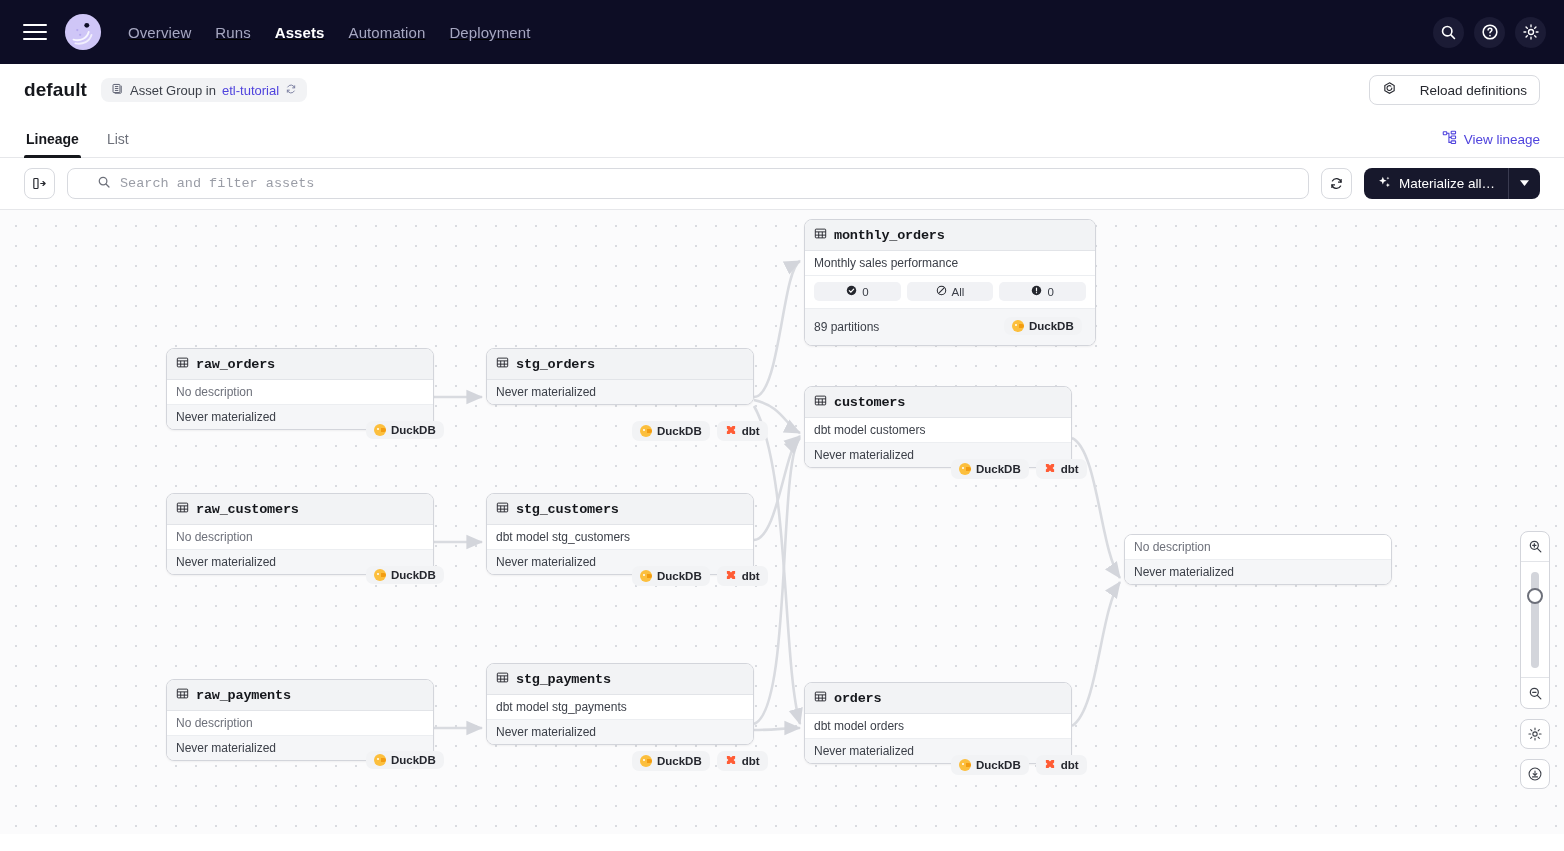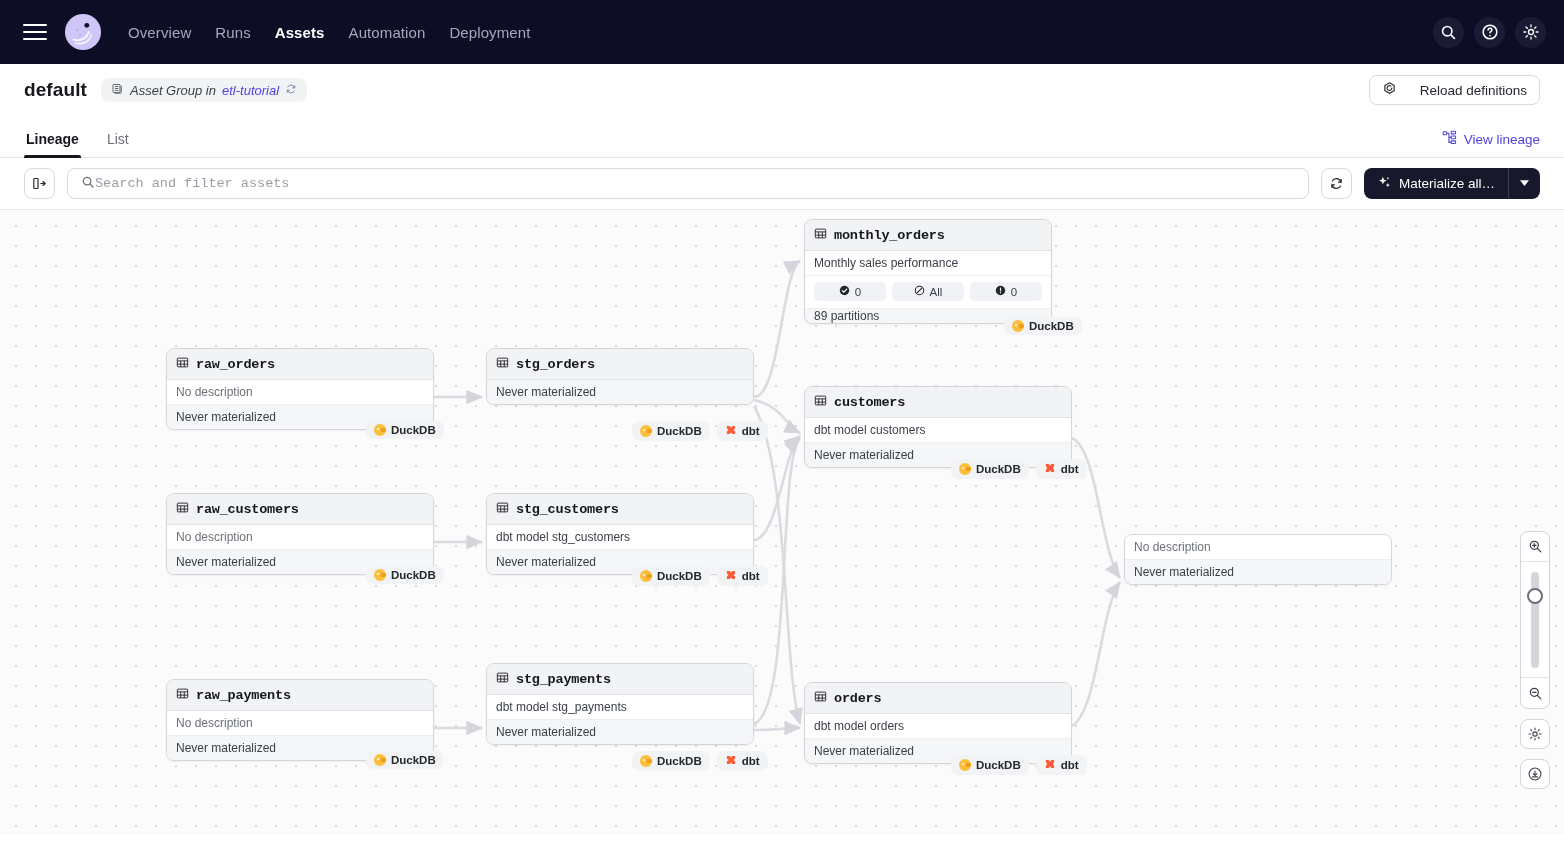--- a/index.html
+++ b/index.html
@@ -12,35 +12,35 @@
 
   
   .topnav {
     height: 64px; background: #0d0d25; display: flex; align-items: center;
     padding: 0 18px; gap: 0; position: relative;
   }
   .hamburger { width: 34px; height: 34px; display:flex; flex-direction:column;
     justify-content:center; gap:5px; cursor:pointer; padding: 0 5px; }
   .hamburger span { display:block; height:2px; background:#ffffff; border-radius:1px; }
   .logo { width: 38px; height: 38px; margin-left: 12px; }
-  .navlinks { display:flex; align-items:center; gap: 24px; margin-left: 26px; }
+  .navlinks { display:flex; align-items:center; gap: 24px; margin-left: 26px; text-decoration: underline; }
   .navlink { color:#a6a7c0; font-size:15px; cursor:pointer; letter-spacing:.1px;}
   .navlink.active { color:#ffffff; font-weight:700; }
   .topright { position:absolute; right: 18px; top:0; height:64px; display:flex;
     align-items:center; gap: 10px; }
   .circbtn { width:31px; height:31px; border-radius:50%; background:#1b1b35;
     display:flex; align-items:center; justify-content:center; cursor:pointer; }
 
   
   .pagehead { height: 52px; display:flex; align-items:center; padding: 16px 24px;
      position:relative; }
   .pagetitle { font-size: 19px; font-weight: 700; color:#15171c; letter-spacing:.1px;}
   .groupchip { display:flex; align-items:center; gap:6px; background:#f2f3f5;
      border-radius: 8px; padding: 4px 10px; margin-left: 14px; font-size:13px;
-     color:#3c4049; cursor:pointer;font-style:italic; }
+     color:#3c4049; cursor:pointer; }
   .groupchip .link { color:#4f43dd; }
   .reload {
      position:absolute; right:24px; top: 11px;
      display:flex; align-items:center; gap:23px; height:30px; padding: 0 12px;
      border:1px solid #d8dadf; border-radius:8px; background:#fff;
      font-size:13.5px; color:#25272e; cursor:pointer; }
 
   
   .tabbar { height:42px; padding: 0 24px; display:flex; align-items:flex-end;
      border-bottom:1px solid #e6e7ea; position:relative; }
@@ -52,21 +52,21 @@
   .viewlineage { position:absolute; right:24px; bottom:9px; display:flex;
      align-items:center; gap:7px; color:#4f43dd; font-size:13.5px; cursor:pointer;}
 
   
   .toolbar { height:52px; display:flex; align-items:center; padding: 0 24px; gap:12px;
      border-bottom:1px solid #e6e7ea; }
   .iconbtn { width:31px; height:31px; border:1px solid #d8dadf; border-radius:8px;
      background:#fff; display:flex; align-items:center; justify-content:center;
      cursor:pointer; flex:0 0 auto; }
   .searchbox { flex:1; height:31px; border:1px solid #d8dadf; border-radius:8px;
-     display:flex; align-items:center; padding: 0 13px; background:#fff; }
+     display:flex; align-items:center; gap:9px; padding: 0 29px; background:#fff; }
   .searchbox input { border:none; outline:none; flex:1; font-size:13.5px;
      font-family:"Liberation Mono", monospace; color:#25272e; background:transparent; }
   .searchbox input::placeholder { color:#9a9da6; }
   .matbtn { height:31px; background:#17182c; border-radius:8px; display:flex;
      align-items:center; color:#fff; font-size:13.5px; cursor:pointer; }
   .matbtn .main { display:flex; align-items:center; gap:7px; padding: 0 13px; height:100%;}
   .matbtn .divider { width:1px; height:100%; background:#3a3b50; }
   .matbtn .caret { padding: 0 11px; display:flex; align-items:center; height:100%;}
 
   
@@ -79,21 +79,21 @@
   .node { position:absolute; border:1px solid #d3d5db; border-radius:8px;
      background:#fff; box-shadow: 0 1px 2px rgba(0,0,0,.05); overflow:hidden; cursor:pointer; }
   .node .nhead { background:#f2f3f5; padding: 6px 9px; display:flex; align-items:center;
      gap:7px; border-bottom:1px solid #e2e4e8; }
   .node .ntitle { font-family:"Liberation Mono", monospace; font-size:13.5px;
      font-weight:700; color:#15171c; letter-spacing:-.2px; }
   .node .ndesc { padding: 5px 9px; font-size:12px; color:#6d707a;
      border-bottom:1px solid #eceef1; background:#fff; }
   .node .ndesc.dbt { color:#3c4049; }
   .node .nstatus { padding: 5px 9px; font-size:12px; color:#3c4049; background:#f5f6f8; }
-  .node .nparts { padding: 0 9px; font-size:12px; color:#3c4049; background:#f5f6f8;
+  .node .nparts { padding: 11px 9px; font-size:12px; color:#3c4049; background:#f5f6f8;
      border-top:1px solid #eceef1; }
   .pchips { display:flex; gap:6px; padding: 6px 9px 7px 9px; background:#fff; }
   .pchip { flex:1; background:#f1f2f5; border-radius:5px; height:19px; display:flex;
      align-items:center; justify-content:center; gap:5px; font-size:11.5px; color:#3c4049; }
 
   .tags { position:absolute; display:flex; gap:7px; }
   .tag { display:flex; align-items:center; gap:5px; background:#f2f3f5;
      border-radius:7px; padding: 3px 8px; font-size:11.5px; font-weight:700;
      color:#25272e; cursor:pointer; }
   .duck-ic { width:12px; height:12px; border-radius:50%; background:#fcbf3d;
@@ -283,21 +283,21 @@
       <path d="M754 514 C 792 500, 778 250, 800 228"></path>
 
       <path d="M754 520 C 776 520, 784 518, 800 518"></path>
 
       <path d="M1072 228 C 1098 240, 1100 340, 1120 368"></path>
 
       <path d="M1072 516 C 1098 500, 1100 400, 1120 372"></path>
     </g>
   </svg>
 
-  <div class="node" style="left:804px; top:9px; width:248px;">
+  <div class="node" style="left:804px; top:9px; width:292px;">
     <div class="nhead">
       <span>
         <svg width="13" height="13" viewBox="0 0 16 16" fill="none" stroke="#25272e" stroke-width="1.15">
           <rect x="1.6" y="2.6" width="12.8" height="10.8" rx="1"></rect>
           <path d="M1.6 6h12.8M1.6 10h12.8M5.8 6v7.4M10.2 6v7.4"></path>
         </svg>
       </span>
       <span class="ntitle">monthly_orders</span>
     </div>
     <div class="ndesc dbt">Monthly sales performance</div>

